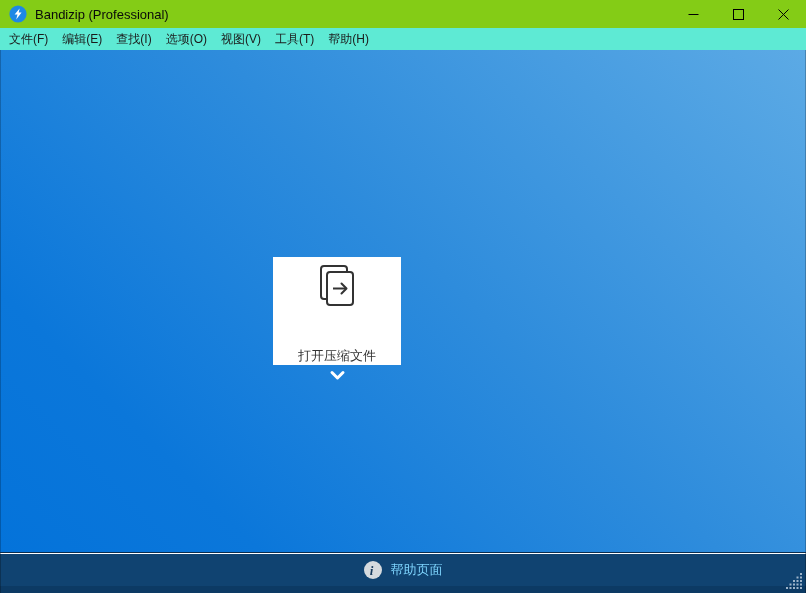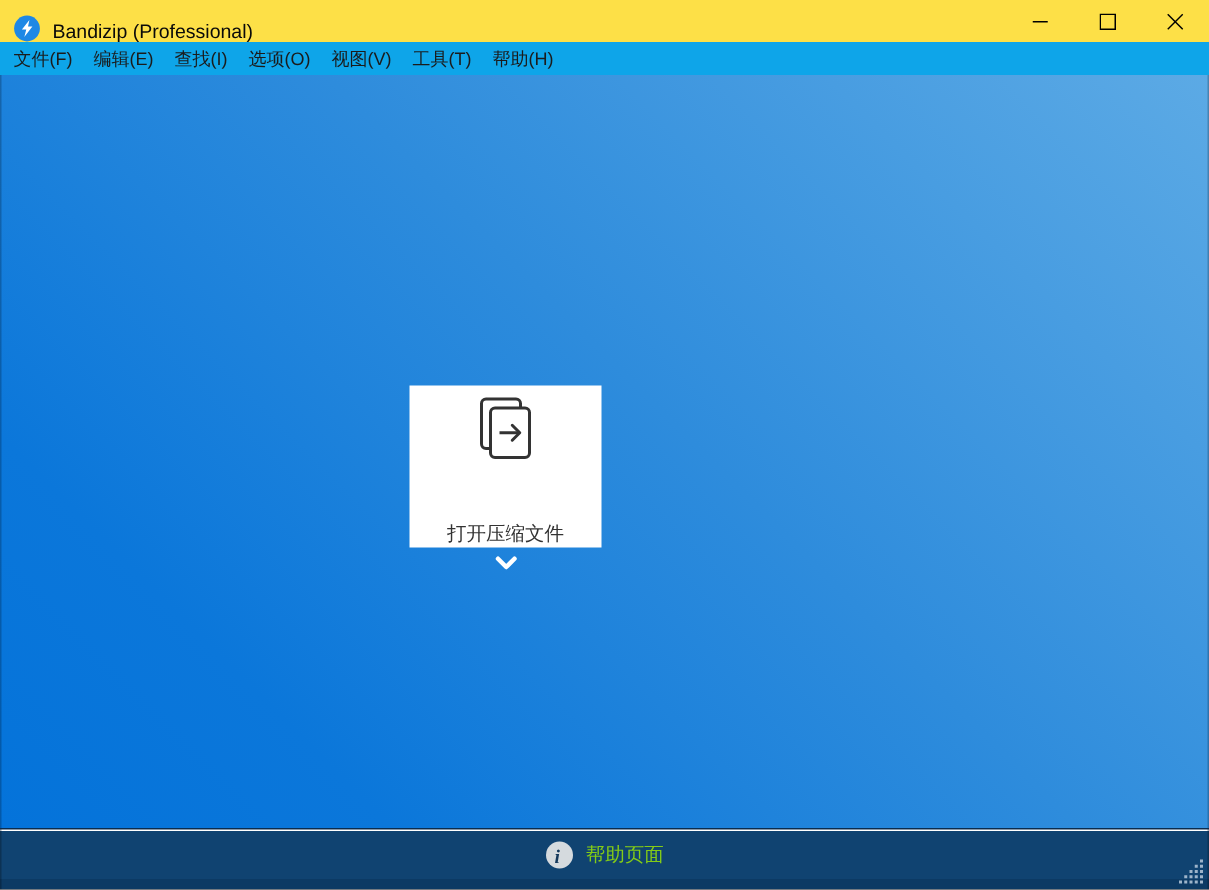--- a/index.html
+++ b/index.html
@@ -13,23 +13,23 @@
     overflow: hidden;
     background: #fff;
     box-shadow: inset 0 0 0 1px rgba(90,100,110,0.55);
   }
 
   
   .titlebar {
     position: absolute;
     top: 0; left: 0; right: 0;
     height: 28px;
-    background: #fde047;
-    display: flex;
-    align-items: flex-end;
+    background: #84cc16;
+    display: flex;
+    align-items: center;
   }
   .app-icon {
     width: 18px; height: 18px;
     margin-left: 9px;
     flex: 0 0 auto;
     display: flex;
   }
   .window-title {
     margin-left: 8px;
     font-size: 13px;
@@ -49,21 +49,21 @@
     justify-content: center;
     cursor: default;
   }
   .win-btn svg { display: block; }
 
   
   .menubar {
     position: absolute;
     top: 28px; left: 0; right: 0;
     height: 22px;
-    background: #0ea5e9;
+    background: #5eead4;
     display: flex;
     align-items: stretch;
     padding-left: 2px;
   }
   .menu-item {
     padding: 0 7px;
     font-size: 12px;
     color: #1b1b1b;
     display: flex;
     align-items: center;
@@ -141,21 +141,21 @@
     font-family: "Liberation Serif", "DejaVu Serif", serif;
     font-style: italic;
     font-weight: bold;
     font-size: 13px;
     color: #15395c;
     line-height: 1;
     padding-right: 2px;
   }
   .help-label {
     font-size: 13px;
-    color: #84cc16;
+    color: #7dd3fc;
     white-space: nowrap;
   }
   .bottom-strip {
     position: absolute;
     left: 0; right: 0;
     bottom: 0;
     height: 7px;
     background: #0c3a64;
     box-shadow: inset 1px 0 0 rgba(0,0,0,0.25), inset -1px 0 0 rgba(0,0,0,0.25);
   }

